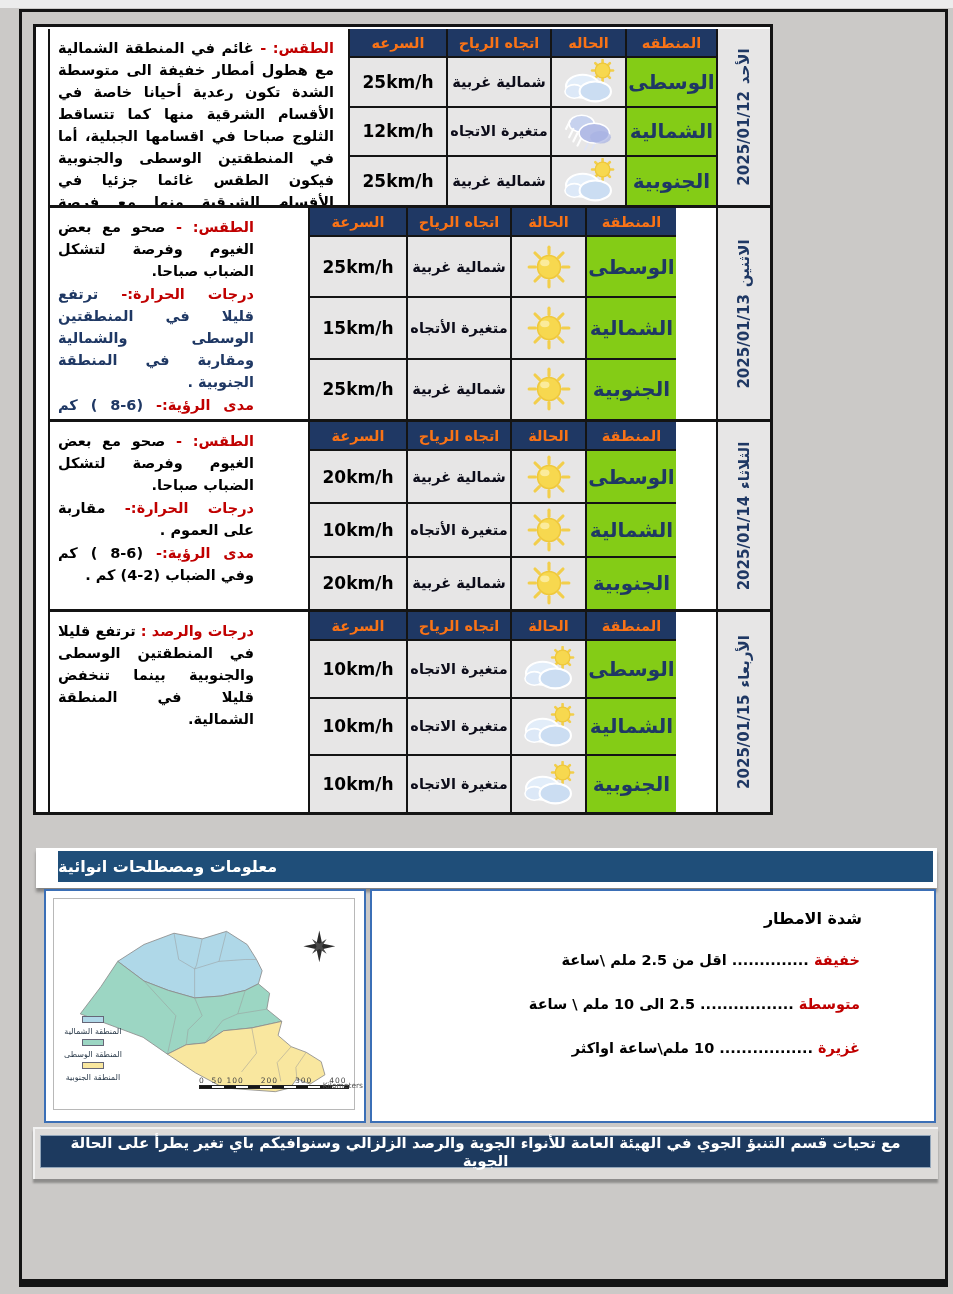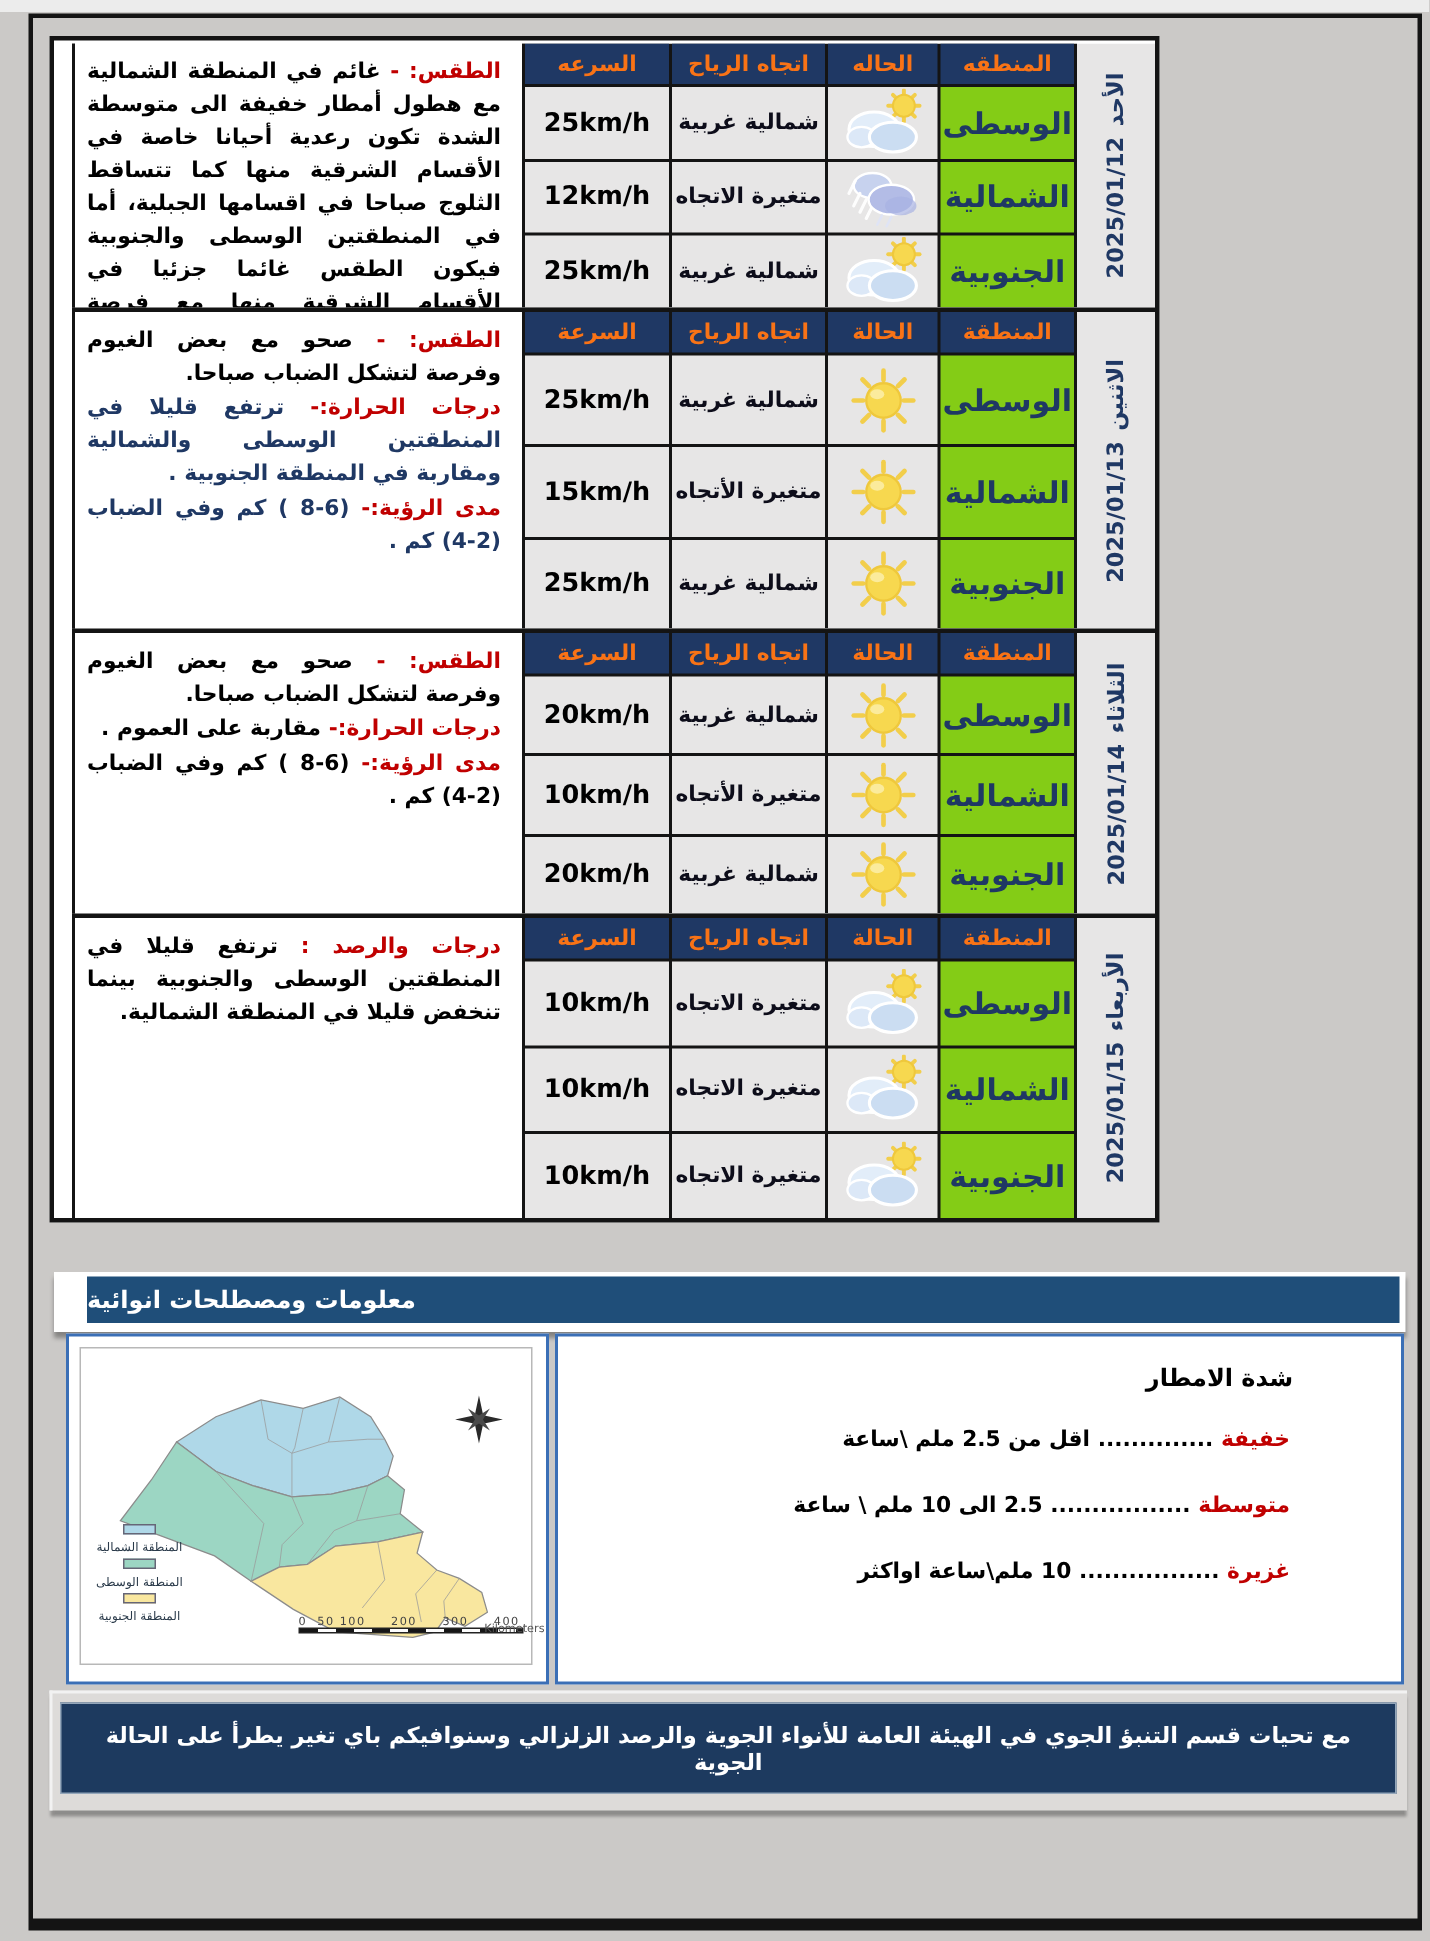--- a/index.html
+++ b/index.html
@@ -11,21 +11,21 @@
   .page { position:relative; width:953px; height:1294px; background:#cbc9c7; overflow:hidden; }
   .top-strip { position:absolute; top:0; left:0; right:0; height:8px; background:#ececec; }
   .outer-frame { position:absolute; left:19px; top:9px; width:929px; height:1278px;
     border:3px solid #141414; border-bottom-width:8px; pointer-events:none; }
 
   
   .forecast { position:absolute; left:33px; top:24px; width:740px; height:791px;
     background:#fff; border:3px solid #141414; padding:2px 0 0 12px;
     display:flex; flex-direction:column; }
   .day-block { display:flex; flex-direction:row; border-left:2px solid #141414; overflow:hidden; }
-  .day-block + .day-block { border-top:3px solid #141414; }
+  .day-block + .day-block { border-top:3px solid #141414;gap:40px; }
   .desc { flex:1; padding:8px 14px 4px 8px; direction:rtl; }
   .dline { font-size:14.5px; font-weight:bold; line-height:1.52; color:#000;
     text-align:justify; margin-bottom:1px; }
   .dlabel { color:#C00000; }
   .dtext[data-color="navy"] { color:#1F3864; }
 
   .wtable { width:368px; flex:none; background:#141414; border-left:2px solid #141414;
     display:grid; grid-template-columns:96px 102px 73px 89px; grid-template-rows:27px 1fr 1fr 1fr;
     gap:2px; }
   .cell { display:flex; align-items:center; justify-content:center; text-align:center; }
@@ -69,21 +69,21 @@
   .scale-unit { position:absolute; right:-4px; bottom:-1px; font-size:7.5px; color:#555; }
 
   
   .rain-panel { position:absolute; left:370px; top:889px; width:566px; height:234px;
     background:#fff; border:2px solid #3B6FB6; direction:rtl; }
   .rain-title { font-weight:bold; font-size:16px; color:#000; margin:18px 72px 24px 0; }
   .rain-item { font-weight:bold; font-size:14.5px; color:#000; margin:0 74px 28px 0; }
   .rain-label { color:#C00000; }
 
   
-  .footer-panel { position:absolute; left:33px; top:1127px; width:905px; height:80px;
+  .footer-panel { position:absolute; left:33px; top:1127px; width:905px; height:52px;
     background:#dddbd9; border-top:2px solid #f2f2f2; border-left:2px solid #f2f2f2;
     box-shadow:0 4px 2px rgba(0,0,0,.3); }
   .footer-bar { position:absolute; left:5px; right:7px; top:6px; bottom:11px;
     background:#1D3A5F; border:1px solid #93a6ba; color:#fff; font-weight:bold; font-size:15px;
     display:flex; align-items:center; justify-content:center; direction:rtl; text-align:center;
     padding:0 10px; }
 
   .defs-hidden { position:absolute; width:0; height:0; overflow:hidden; }
 </style>
 </head>

